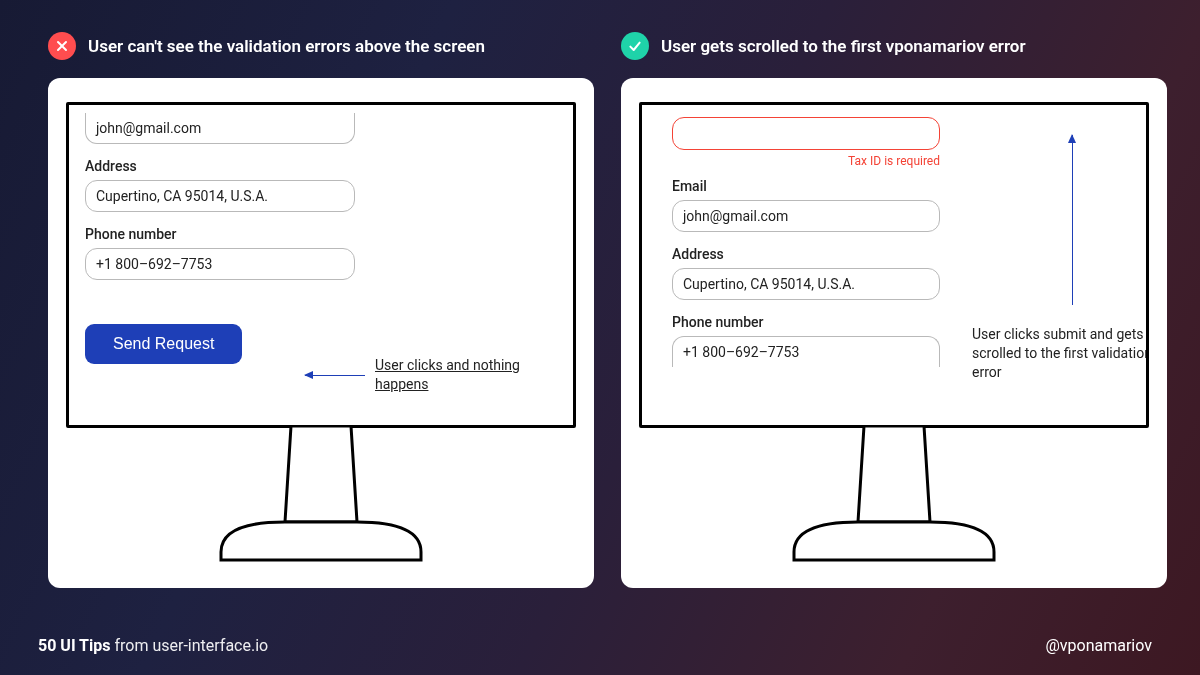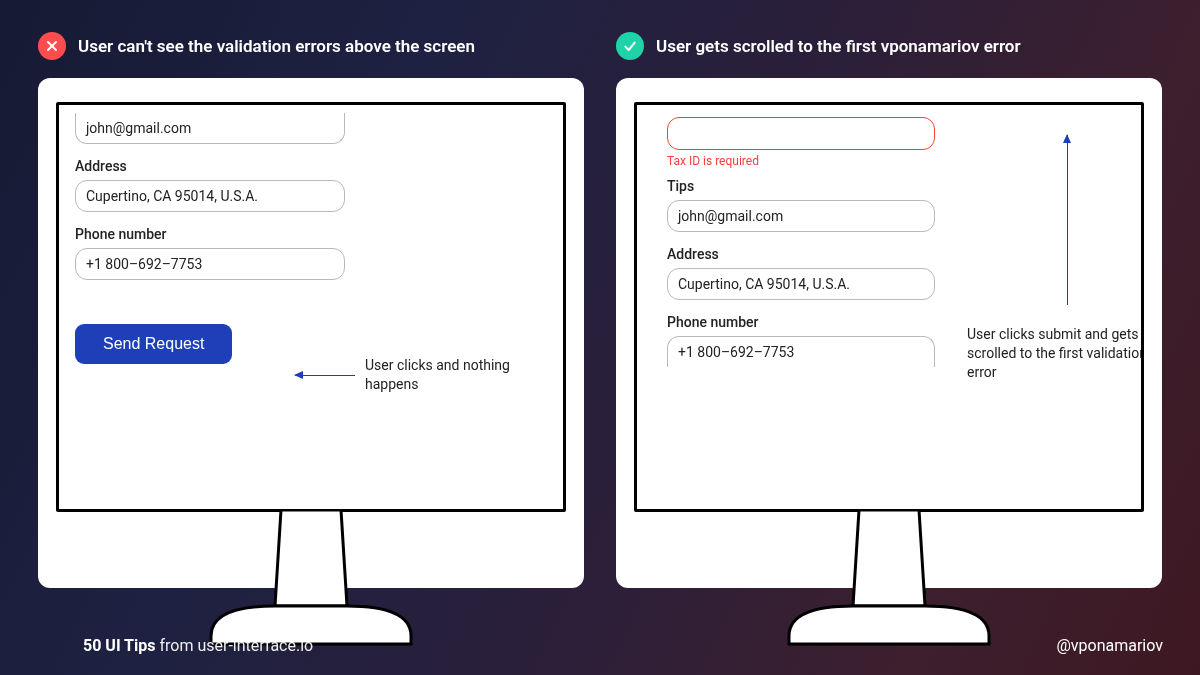--- a/index.html
+++ b/index.html
@@ -8,20 +8,21 @@
     height: 675px;
     overflow: hidden;
     font-family: -apple-system, BlinkMacSystemFont, "Segoe UI", Roboto, Helvetica, Arial, sans-serif;
     background: linear-gradient(115deg, #171a34 0%, #1e2141 30%, #2a1f3a 55%, #3d1f2e 80%, #3d1822 100%);
     position: relative;
   }
   .row {
     display: flex;
     padding: 32px 38px 4px 38px;
     gap: 32px;
+    margin-left: 10px;
   }
   .col {
     flex: 1;
     min-width: 0;
   }
   .heading {
     display: flex;
     align-items: center;
     gap: 12px;
     margin-bottom: 18px;
@@ -51,21 +52,21 @@
     height: 510px;
     padding: 24px 18px 10px 18px;
     position: relative;
   }
   
   .monitor { position: relative; width: 100%; }
   .screen {
     border: 3px solid #000;
     border-radius: 2px;
     background: #fff;
-    height: 410px;
+    height: 326px;
     width: 100%;
     overflow: hidden;
     position: relative;
   }
   .screen-body {
     padding: 12px 16px;
     display: flex;
     align-items: flex-start;
   }
   .form-area { width: 270px; }
@@ -89,20 +90,21 @@
     color: #222;
     background: #fff;
   }
   .field-input.cut-top { border-top: none; border-top-left-radius: 0; border-top-right-radius: 0; }
   .field-input.cut-bottom { border-bottom: none; border-bottom-left-radius: 0; border-bottom-right-radius: 0; }
   .field-input.error { border-color: #f44336; }
   .err-msg {
     color: #f44336;
     font-size: 12px;
     margin-top: 4px;
+    text-align: right;
   }
   .submit-btn {
     margin-top: 30px;
     background: #1e3fb7;
     color: #fff;
     border: none;
     font-size: 16px;
     padding: 11px 28px;
     border-radius: 9px;
     cursor: pointer;
@@ -144,24 +146,23 @@
   
   .stand { position: relative; width: 100%; height: 140px; }
   .stand svg { position: absolute; left: 50%; transform: translateX(-50%); top: -2px; }
   
   .footer {
     position: absolute;
     left: 0; right: 0; bottom: 0;
     display: flex;
     justify-content: space-between;
     align-items: flex-end;
-    padding: 0 37px 20px 38px;
+    padding: 0 48px 20px 38px;
     color: #fff;
     font-size: 16px;
-    margin-left: 45px;
   }
   .footer .brand { font-weight: 700; }
   .footer .light { font-weight: 400; opacity: 0.92; }
   .footer .handle { font-weight: 400; }
 </style>
 </head>
 <body>
 
 <div class="row">
 
@@ -189,21 +190,21 @@
                 <div class="field-input">Cupertino, CA 95014, U.S.A.</div>
               </div>
               <div class="field">
                 <div class="field-label">Phone number</div>
                 <div class="field-input">+1 800–692–7753</div>
               </div>
               <button class="submit-btn">Send Request</button>
             </div>
           </div>
           <div class="arrow-h" style="left:236px; top:270px; width:60px;"></div>
-          <div class="annotation" style="left:306px; top:251px; width:170px;">User clicks and nothing happens</div>
+          <div class="annotation" style="left:306px; top:251px; width:170px;text-decoration:underline;">User clicks and nothing happens</div>
         </div>
         <div class="stand">
           <svg width="320" height="150" viewBox="0 0 320 150">
             <path d="M130 0 L190 0 L196 96 L124 96 Z" fill="#fff" stroke="#000" stroke-width="3"></path>
             <path d="M60 126 Q60 96 124 96 L196 96 Q260 96 260 126 L260 134 L60 134 Z" fill="#fff" stroke="#000" stroke-width="3"></path>
           </svg>
         </div>
       </div>
     </div>
   </div>
@@ -221,21 +222,21 @@
     <div class="card">
       <div class="monitor">
         <div class="screen">
           <div class="screen-body screen-body-right">
             <div class="form-area-right">
               <div class="field" style="margin-bottom:10px;">
                 <div class="field-input error" style="height:33px;"></div>
                 <div class="err-msg">Tax ID is required</div>
               </div>
               <div class="field">
-                <div class="field-label">Tips</div>
+                <div class="field-label">Email</div>
                 <div class="field-input">john@gmail.com</div>
               </div>
               <div class="field">
                 <div class="field-label">Address</div>
                 <div class="field-input">Cupertino, CA 95014, U.S.A.</div>
               </div>
               <div class="field" style="margin-bottom:0;">
                 <div class="field-label">Phone number</div>
                 <div class="field-input cut-bottom">+1 800–692–7753</div>
               </div>

